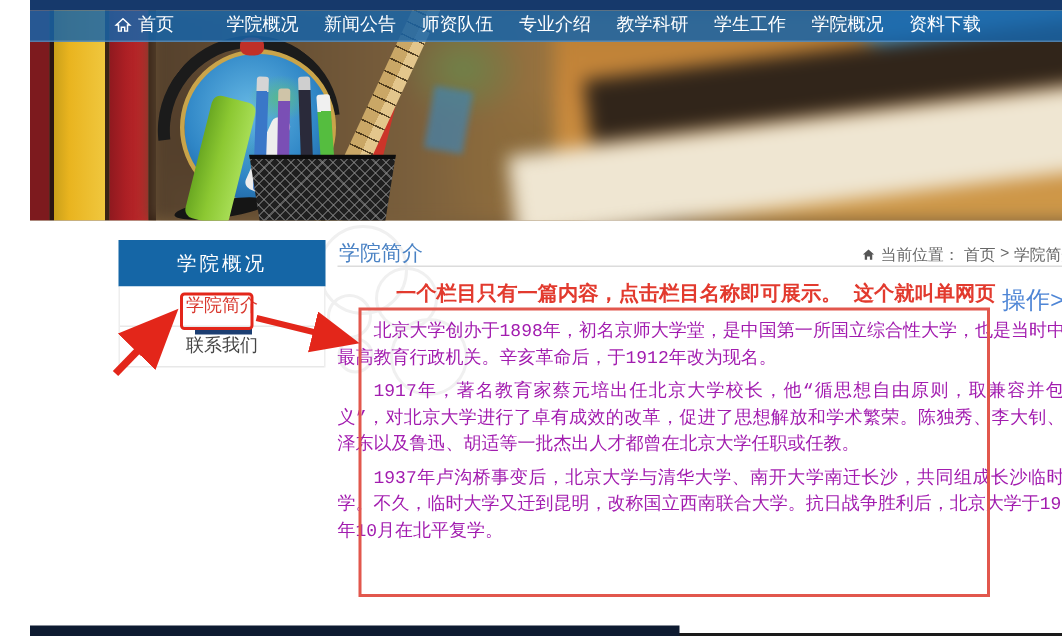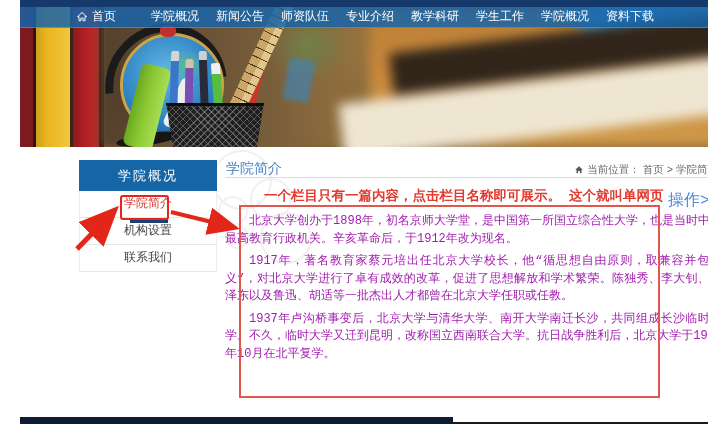--- a/index.html
+++ b/index.html
@@ -166,21 +166,20 @@
     <div class="swirl" style="left:230px;top:178px;width:38px;height:38px;"></div>
     <div class="swirl" style="left:198px;top:196px;width:26px;height:26px;"></div>
     <div class="swirl" style="left:240px;top:212px;width:48px;height:48px;"></div>
     <div class="swirl" style="left:205px;top:225px;width:20px;height:20px;"></div>
   </div>
 
   <div class="sidebar">
     <div class="side-head">学院概况</div>
     <ul class="side-list">
       <li class="side-item active">学院简介</li>
-      <li class="side-item">机构设置</li>
       <li class="side-item">联系我们</li>
     </ul>
   </div>
   <div class="active-underline"></div>
 
   <div class="main-title">学院简介</div>
   <div class="breadcrumb">
     <svg width="10" height="10" viewBox="0 0 16 16">
       <path d="M8 2 L14 7.5 H12 V13 H9.5 V9.5 H6.5 V13 H4 V7.5 H2 Z" fill="#555"></path>
     </svg>

